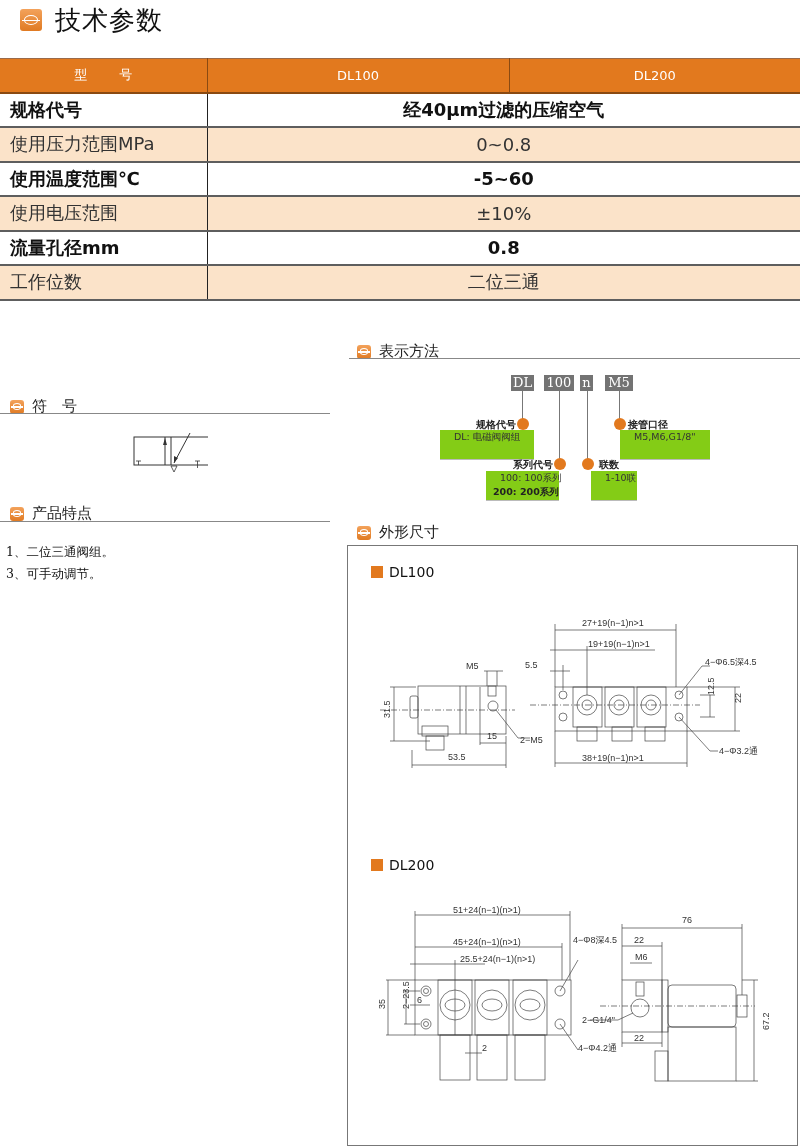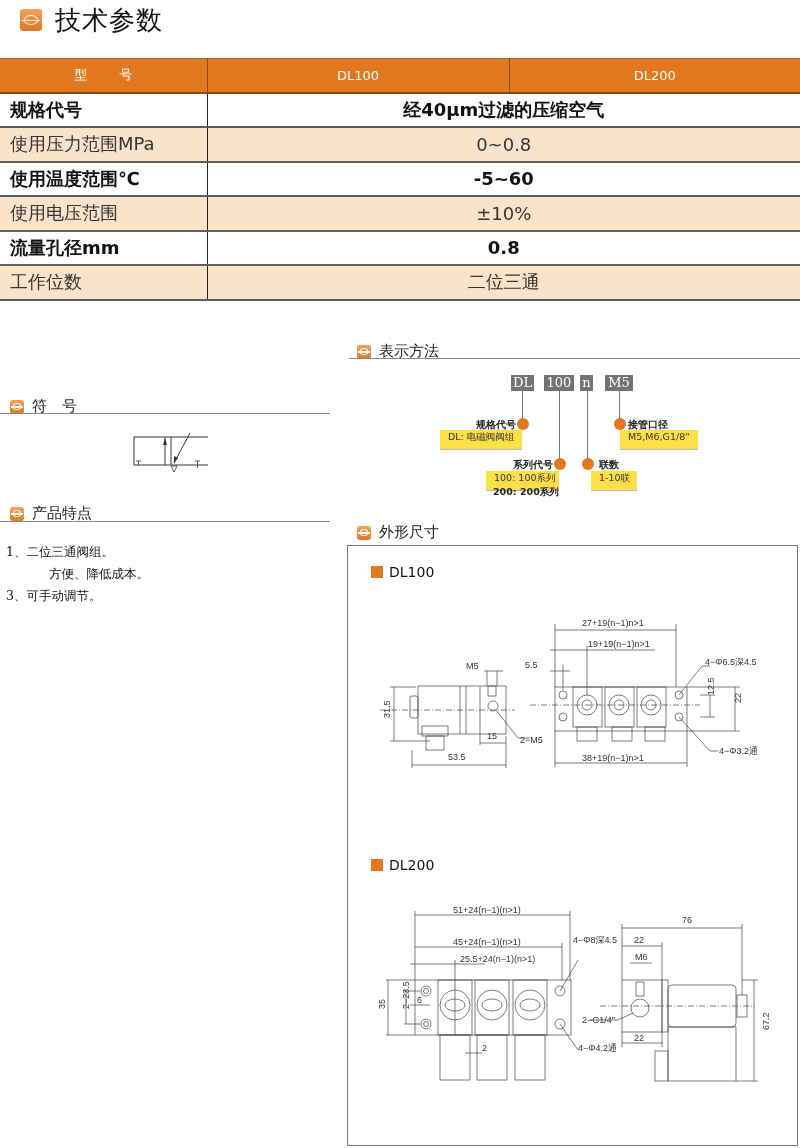--- a/index.html
+++ b/index.html
@@ -34,21 +34,21 @@
 
   
   #features { position: absolute; left: 6px; top: 541px; font-family: "DejaVu Serif", serif; font-size: 12.5px; line-height: 22px; color: #111; }
   #features .indent { padding-left: 43px; display: block; }
 
   
   .code-box { position: absolute; top: 375px; height: 16px; background: #737373; color: #fff; font-family: "DejaVu Serif", serif; font-size: 13px; line-height: 16px; text-align: center; }
   .vline { position: absolute; width: 1px; background: #777; }
   .dot { position: absolute; width: 12px; height: 12px; border-radius: 50%; background: #e2791e; }
   .clabel { position: absolute; font-size: 10px; font-weight: bold; color: #222; }
-  .cval { position: absolute; height: 20px; background: #fde047; font-size: 9.5px; line-height: 13px; padding: 0 8px; color: #333; border-bottom: 1px solid #bbb; white-space: nowrap; }
+  .cval { position: absolute; height: 30px; background: #84cc16; font-size: 9.5px; line-height: 13px; padding: 0 14px; color: #333; border-bottom: 1px solid #bbb; white-space: nowrap; }
   .cval-plain { position: absolute; font-size: 9.5px; font-weight: bold; color: #222; white-space: nowrap; }
 
   
   #dim-frame { position: absolute; left: 347px; top: 545px; width: 451px; height: 601px; border: 1.5px solid #777; }
   .model-tag { position: absolute; display: flex; align-items: center; font-size: 14px; color: #111; }
   .model-tag .sq { width: 12px; height: 12px; background: #e2791e; margin-right: 6px; }
   svg text { font-family: "Liberation Sans", sans-serif; }
 </style>
 </head>
 <body>
@@ -148,21 +148,20 @@
 </svg>
 
 <div class="sec" style="left:2px; top:504px;">
   <span class="logo-icon"></span>
   <span class="t">产品特点</span>
 </div>
 <div class="sec-line" style="left:0; top:521px; width:330px;"></div>
 
 <div id="features">
   <span style="display:block">1、二位三通阀组。</span>
-  <span class="indent">方便、降低成本。</span>
   <span style="display:block">3、可手动调节。</span>
 </div>
 
 <div class="sec" style="left:349px; top:523px;">
   <span class="logo-icon"></span>
   <span class="t">外形尺寸</span>
 </div>
 
 <div id="dim-frame"></div>
 

